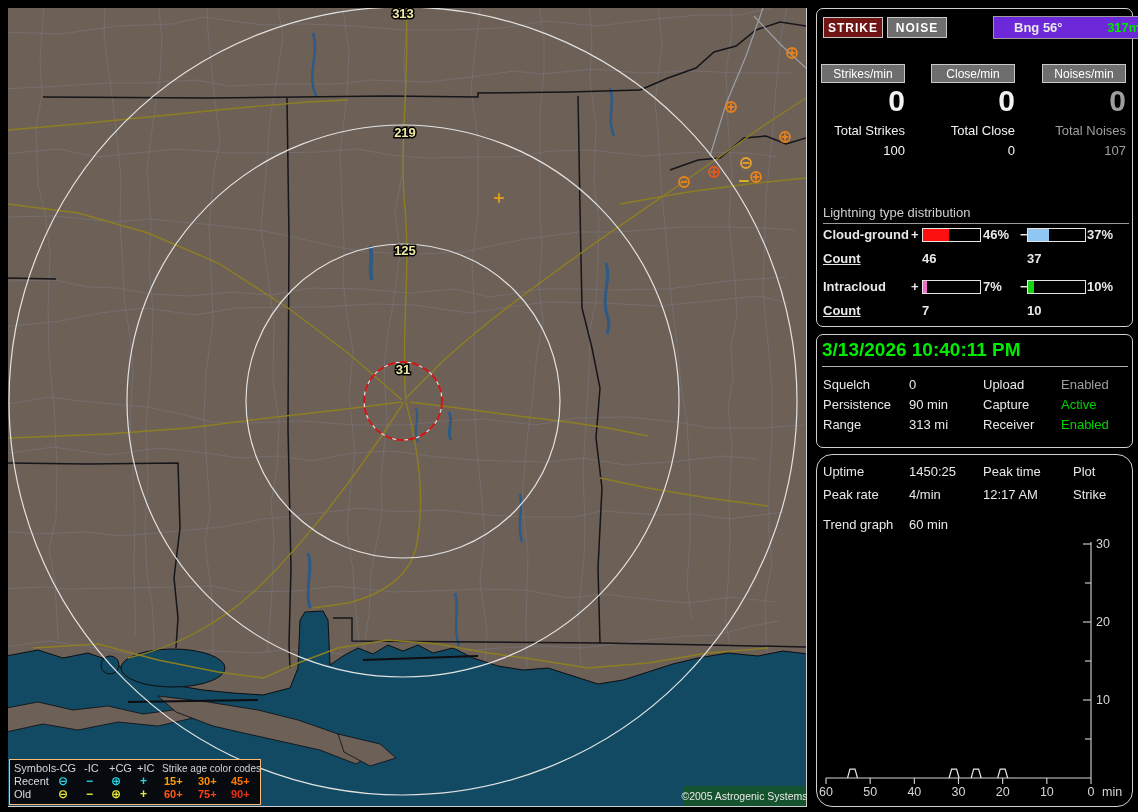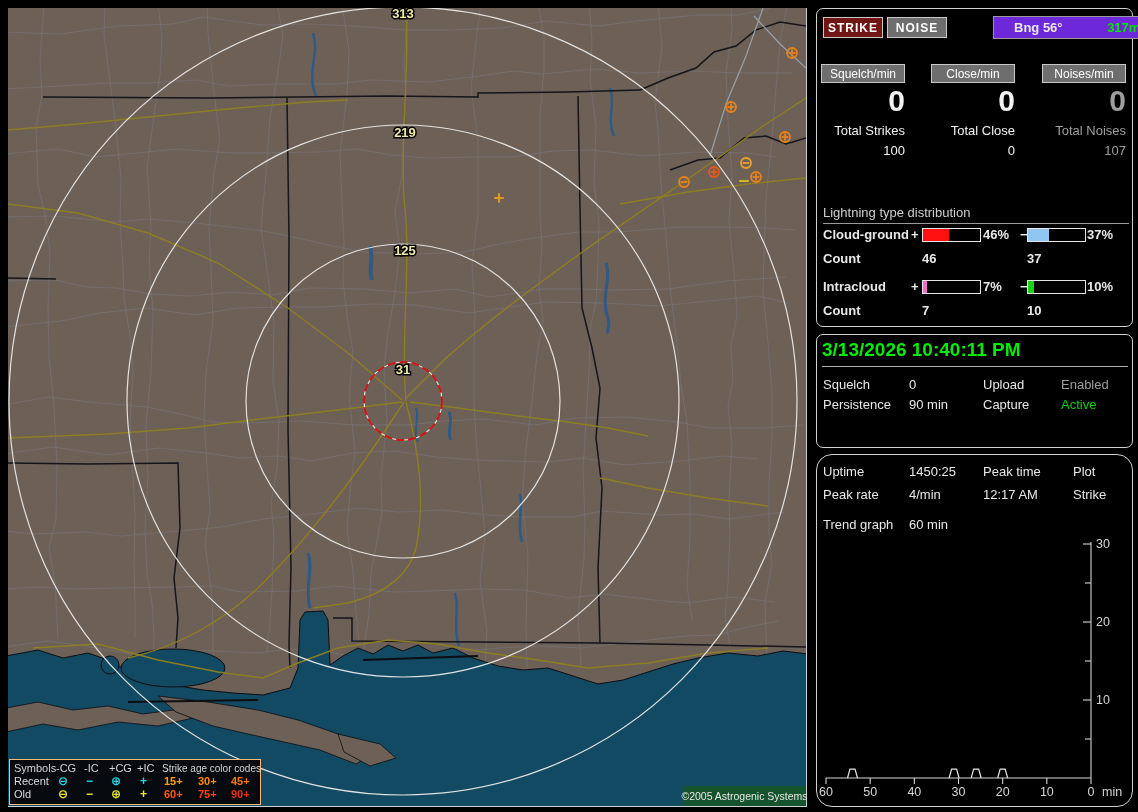--- a/index.html
+++ b/index.html
@@ -51,21 +51,21 @@
   .counter .tlabel{font-size:13px;text-align:right;margin-top:6px;white-space:nowrap;}
   .counter .tvalue{font-size:13px;text-align:right;margin-top:5px;}
   #cnt0{left:4px;} #cnt1{left:114px;} #cnt2{left:225px;}
 
   .dist-header{position:absolute;left:6px;right:3px;top:196px;font-size:13px;color:#cfcfcf;
       border-bottom:1px solid #9a9a9a;padding-bottom:3px;}
   .drow,.dcount{position:absolute;left:0;width:100%;height:16px;font-size:13px;font-weight:bold;}
   .drow span,.dcount span,.drow div{position:absolute;white-space:nowrap;}
   .dname{left:6px;} .dplus{left:94px;} .dbar1{left:105px;} .dpct1{left:166px;}
   .dminus{left:203px;} .dbar2{left:210px;} .dpct2{left:270px;}
-  .clabel{left:6px;} .cv1{left:105px;} .cv2{left:210px;}
+  .clabel{left:6px;text-decoration:underline;} .cv1{left:105px;} .cv2{left:210px;}
   .bar{top:1px;width:57px;height:12px;border:1px solid #e6e6e6;background:#000;}
   .bar-fill{display:block;height:100%;}
 
   #datetime{margin:4px 4px 0 5px;font-size:19px;font-weight:bold;color:#00ec00;
       padding-bottom:5px;border-bottom:1px solid #b0b0b0;white-space:nowrap;}
   .srow,.urow,.trow{position:absolute;left:0;width:100%;height:16px;font-size:13px;}
   .srow span,.urow span,.trow span{position:absolute;white-space:nowrap;}
   .c1{left:6px;} .c2{left:92px;} .c3{left:166px;} .c4{left:244px;} .c4b{left:256px;}
 
   #trend-svg{position:absolute;left:2px;top:82px;}
@@ -256,21 +256,21 @@
 
   <div id="box1" class="pbox">
     <div id="btn-strike" class="btn">STRIKE</div>
     <div id="btn-noise" class="btn">NOISE</div>
     <div id="bng">
       <span>Bng 56°</span>
       <span class="rng" style="color: rgb(0, 232, 0);">317mi</span>
     </div>
 
     <div id="cnt0" class="counter">
-      <div class="pill">Squelch/min</div>
+      <div class="pill">Strikes/min</div>
       <div class="big" style="color: rgb(242, 242, 242);">0</div>
       <div class="tlabel" style="color: rgb(242, 242, 242);">Total Strikes</div>
       <div class="tvalue" style="color: rgb(242, 242, 242);">100</div>
     </div>
     <div id="cnt1" class="counter">
       <div class="pill">Close/min</div>
       <div class="big" style="color: rgb(242, 242, 242);">0</div>
       <div class="tlabel" style="color: rgb(242, 242, 242);">Total Close</div>
       <div class="tvalue" style="color: rgb(242, 242, 242);">0</div>
     </div>
@@ -328,20 +328,26 @@
       <span class="c1">Squelch</span>
       <span class="c2">0</span>
       <span class="c3">Upload</span>
       <span class="c4" style="color: rgb(158, 158, 158);">Enabled</span>
     </div>
     <div class="srow" style="top:62px">
       <span class="c1">Persistence</span>
       <span class="c2">90 min</span>
       <span class="c3">Capture</span>
       <span class="c4" style="color: rgb(0, 210, 0);">Active</span>
+    </div>
+    <div class="srow" style="top:82px">
+      <span class="c1">Range</span>
+      <span class="c2">313 mi</span>
+      <span class="c3">Receiver</span>
+      <span class="c4" style="color: rgb(0, 210, 0);">Enabled</span>
     </div>
   </div>
 
   <div id="box3" class="pbox">
     <div class="urow" style="top:9px">
       <span class="c1">Uptime</span>
       <span class="c2">1450:25</span>
       <span class="c3">Peak time</span>
       <span class="c4b">Plot</span>
     </div>

